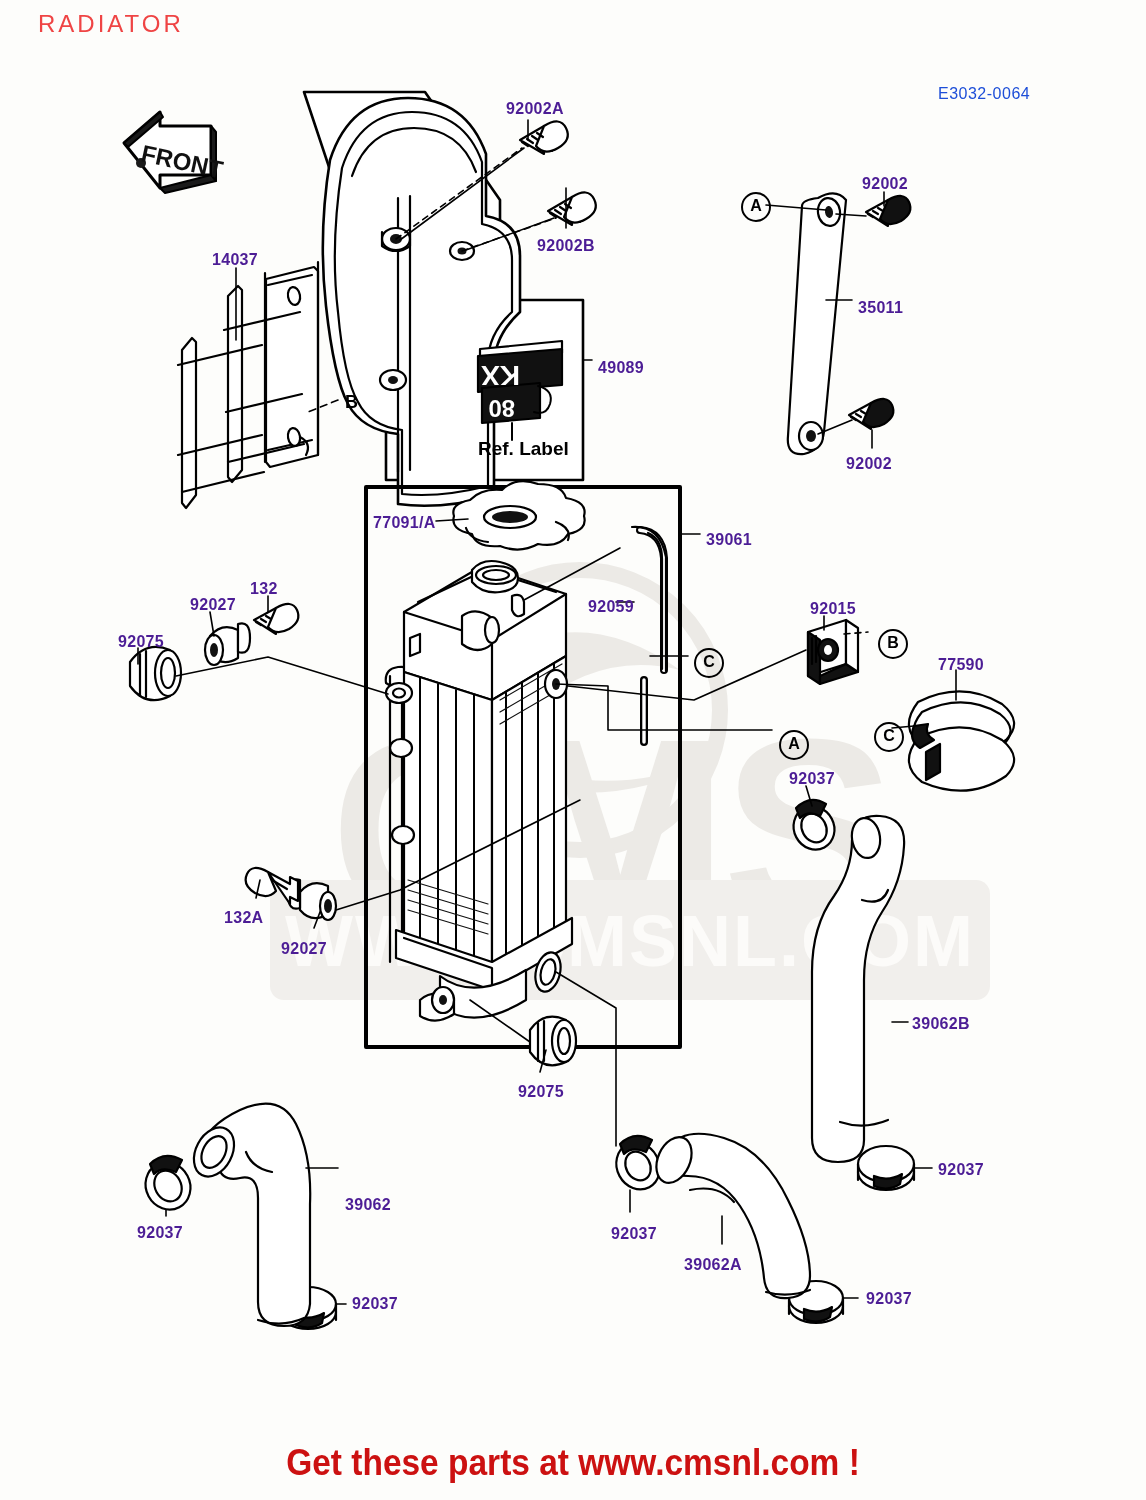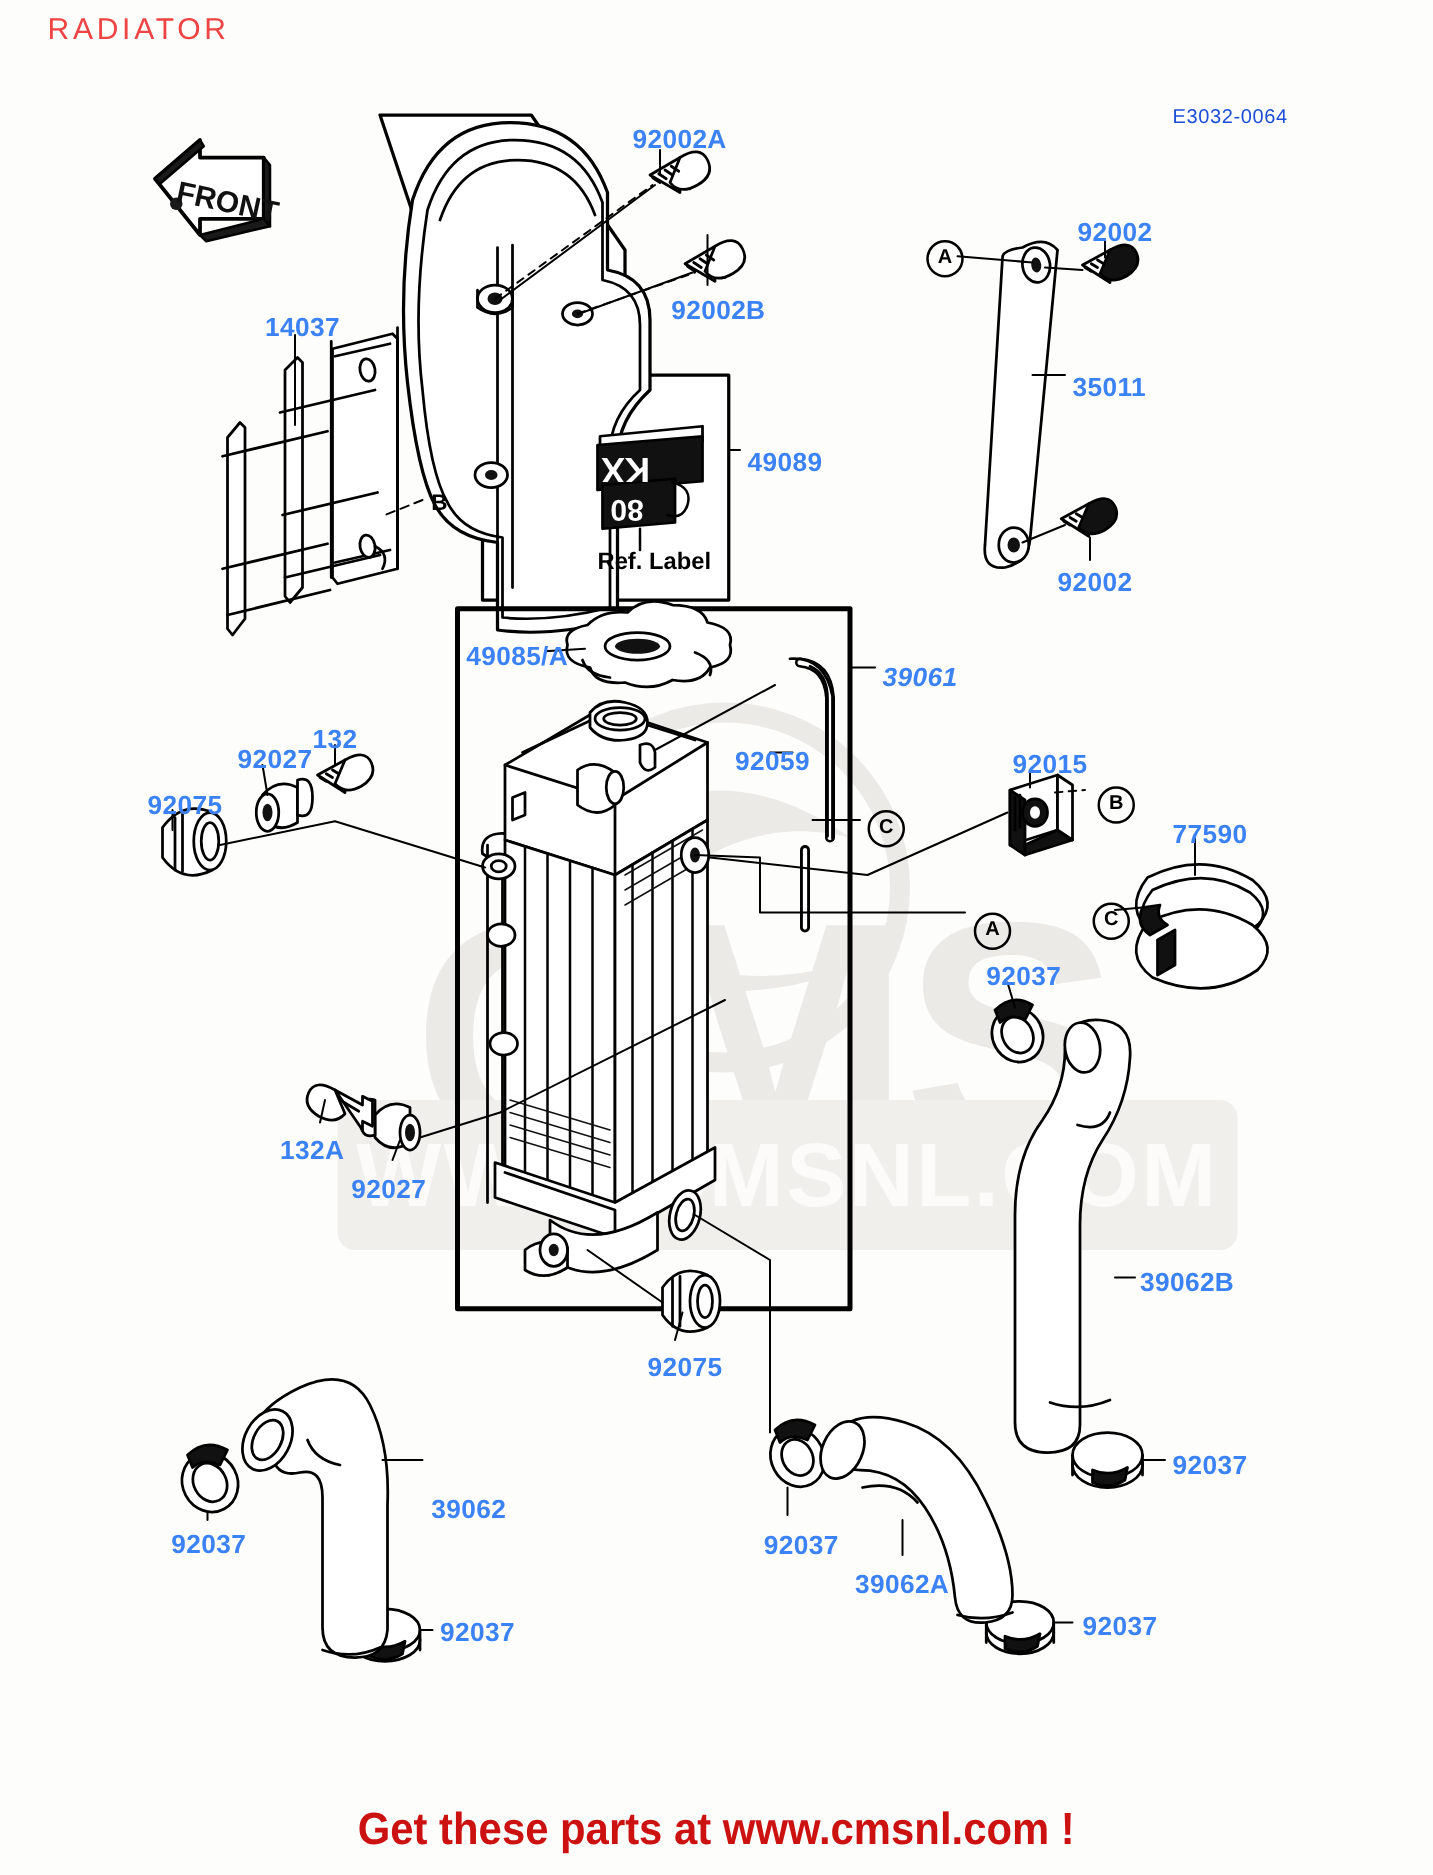--- a/index.html
+++ b/index.html
@@ -18,21 +18,21 @@
     position:absolute;left:938px;top:85px;
     font-size:16px;color:#1d4ed8;font-family:Liberation Sans, sans-serif;letter-spacing:0.5px;
   }
   #footer-note{
     position:absolute;left:0;top:1442px;width:1146px;text-align:center;
     font-size:36px;font-weight:bold;color:#cc1111;
     font-family:"Liberation Sans Narrow","Liberation Sans",sans-serif;
     transform:scaleX(0.93);transform-origin:center;
   }
   .lbl{
-    position:absolute;font-size:21px;font-weight:bold;color:#3b82f6;
+    position:absolute;font-size:16px;font-weight:bold;color:#4c1d95;
     white-space:nowrap;letter-spacing:0.3px;
   }
   .reflbl{
     position:absolute;font-size:18px;font-weight:bold;color:#000;white-space:nowrap;
   }
   .circ{
     position:absolute;width:26px;height:26px;border:2px solid #000;border-radius:50%;
     font-size:16px;font-weight:bold;text-align:center;line-height:23px;color:#000;
     background:transparent;
   }
@@ -423,22 +423,22 @@
 <div id="drawing-code">E3032-0064</div>
 <div id="footer-note">Get these parts at www.cmsnl.com !</div>
 
 <div class="lbl" style="left:506px;top:100px;">92002A</div>
 <div class="lbl" style="left:537px;top:237px;">92002B</div>
 <div class="lbl" style="left:862px;top:175px;">92002</div>
 <div class="lbl" style="left:846px;top:455px;">92002</div>
 <div class="lbl" style="left:858px;top:299px;">35011</div>
 <div class="lbl" style="left:212px;top:251px;">14037</div>
 <div class="lbl" style="left:598px;top:359px;">49089</div>
-<div class="lbl" style="left:373px;top:514px;">49085/A</div>
-<div class="lbl" style="left:706px;top:531px;font-style:italic;">39061</div>
+<div class="lbl" style="left:373px;top:514px;">77091/A</div>
+<div class="lbl" style="left:706px;top:531px;">39061</div>
 <div class="lbl" style="left:575px;top:598px;margin-left:13px;">92059</div>
 <div class="lbl" style="left:118px;top:633px;">92075</div>
 <div class="lbl" style="left:190px;top:596px;">92027</div>
 <div class="lbl" style="left:250px;top:580px;">132</div>
 <div class="lbl" style="left:224px;top:909px;">132A</div>
 <div class="lbl" style="left:281px;top:940px;">92027</div>
 <div class="lbl" style="left:518px;top:1083px;">92075</div>
 <div class="lbl" style="left:810px;top:600px;">92015</div>
 <div class="lbl" style="left:938px;top:656px;">77590</div>
 <div class="lbl" style="left:789px;top:770px;">92037</div>

